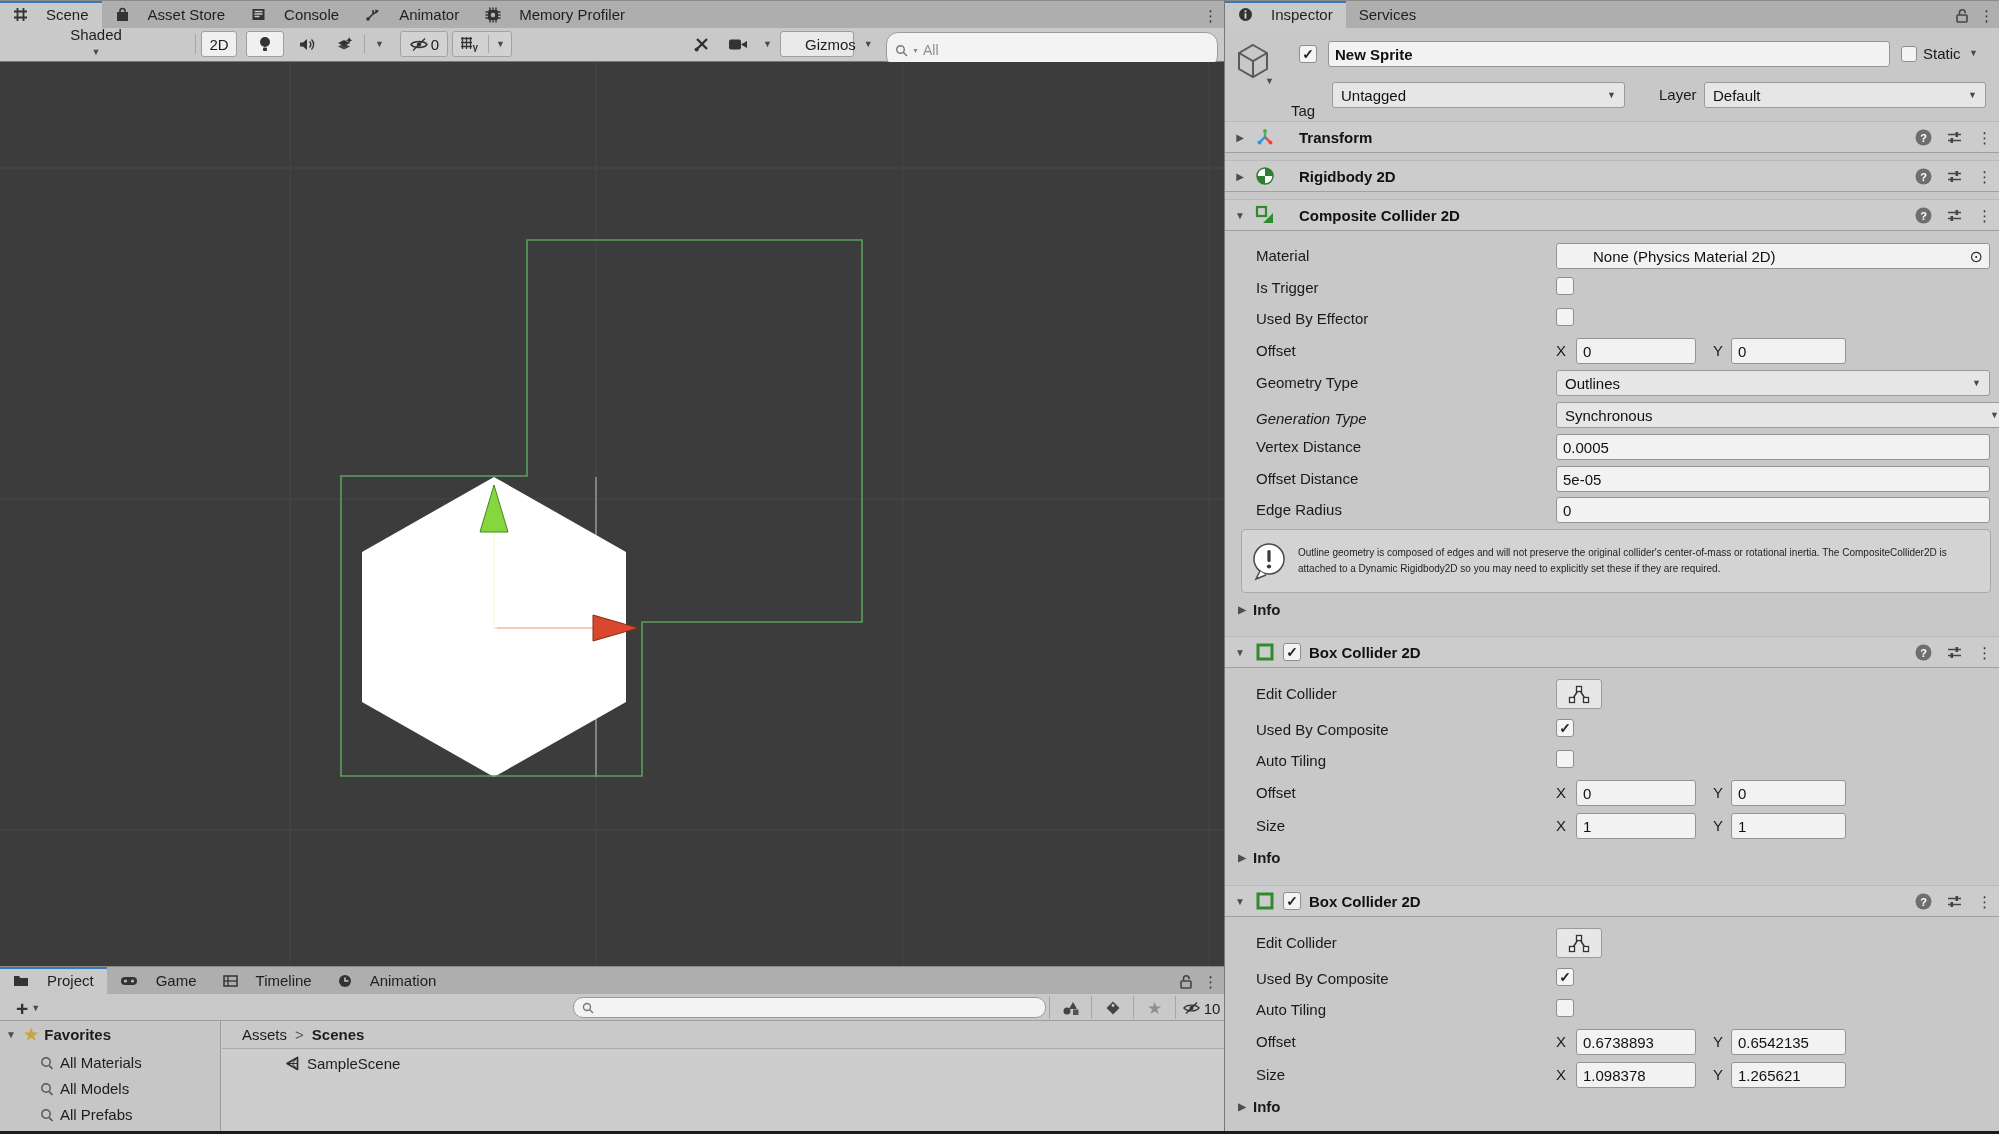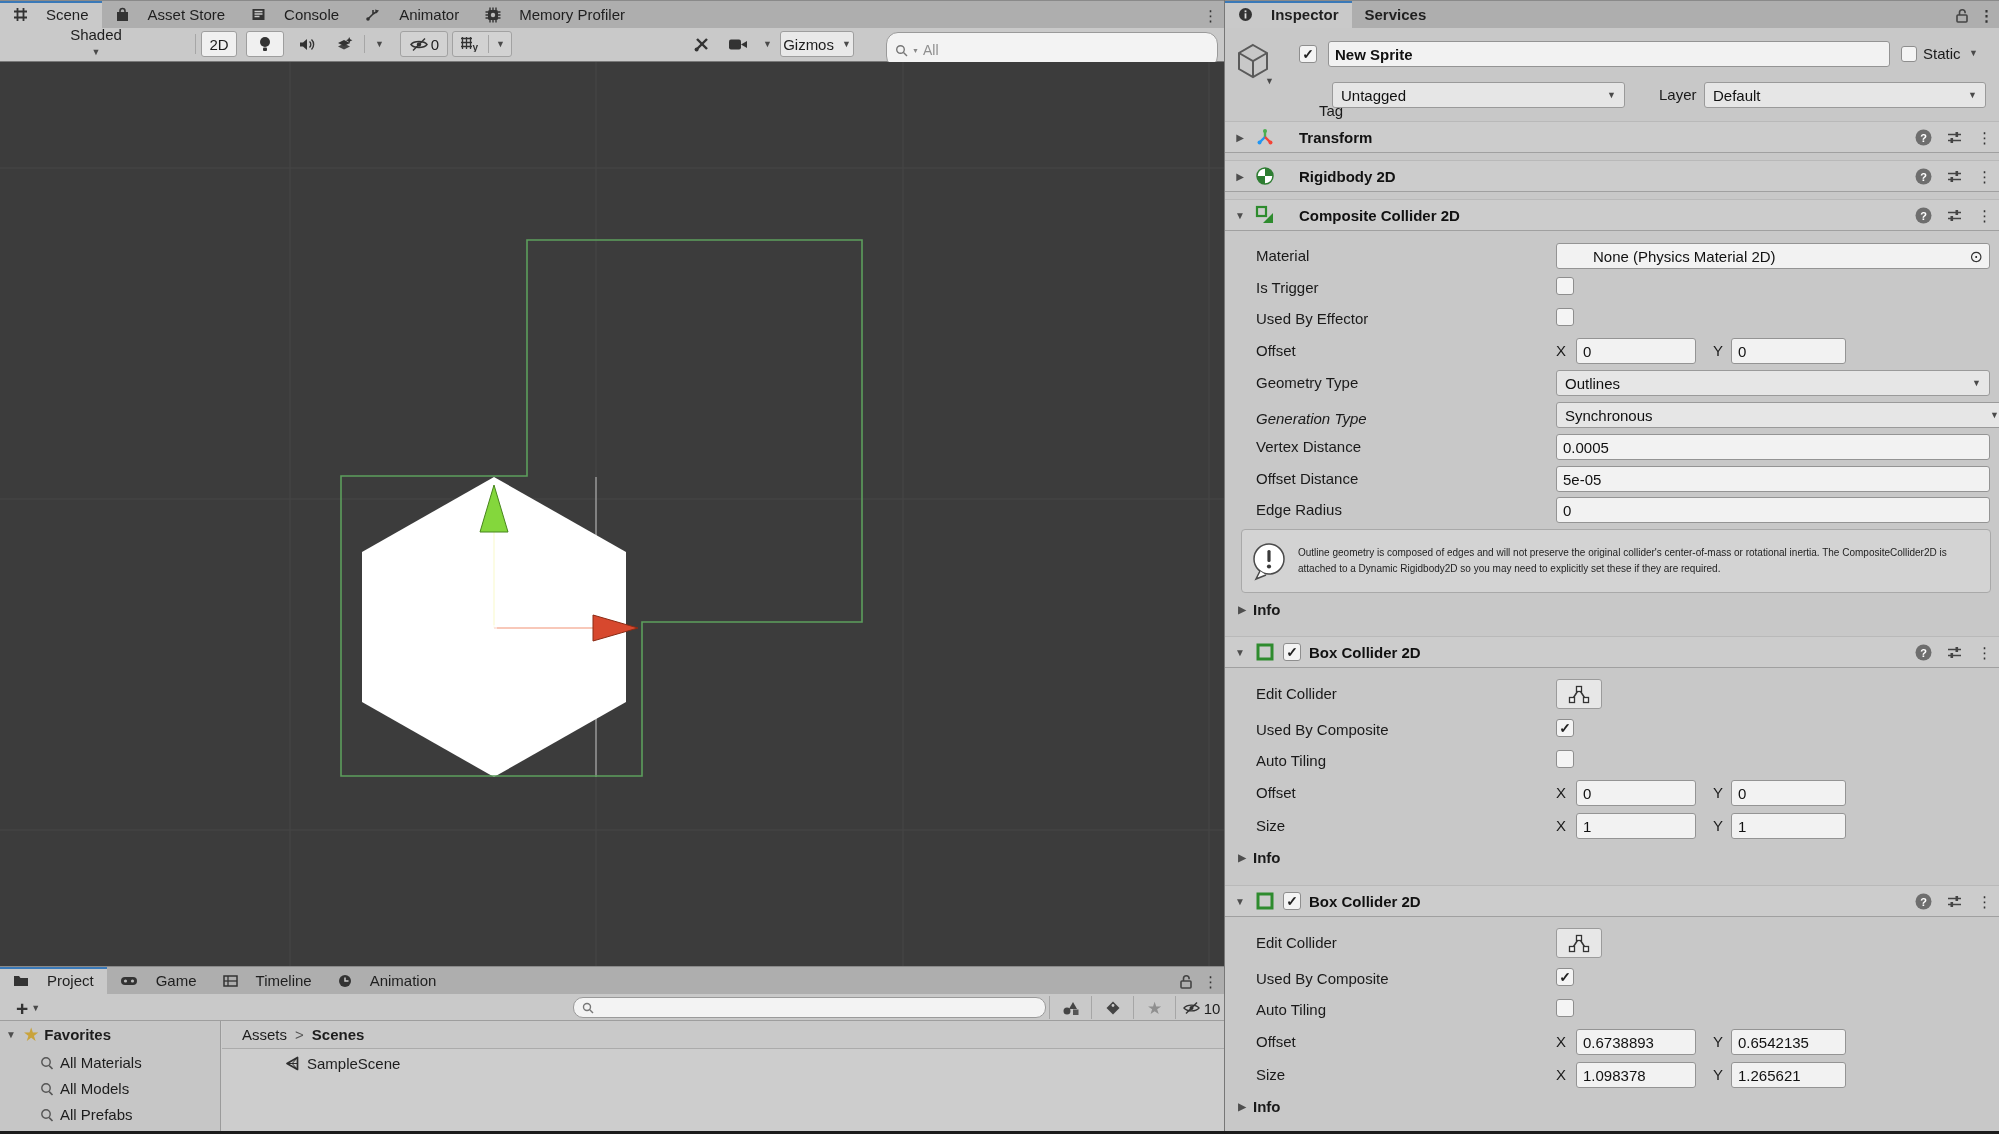--- a/index.html
+++ b/index.html
@@ -168,21 +168,21 @@
   </div>
   <div class="tbtn" style="left:724px;top:3px;width:52px;justify-content:space-between;padding:0 4px;">
     <span class="icon">
         <svg width="20" height="13">
           <rect x="1" y="1.5" width="12" height="10" rx="2" fill="#333"></rect>
           <path d="M13,6.5 l6,-3.5 v7 z" fill="#333"></path>
         </svg>
       </span>
     <span class="dd-arrow">▼</span>
   </div>
-  <div class="tbtn light" style="left:780px;top:3px;width:74px;justify-content:center;padding:0 6px;">
+  <div class="tbtn light" style="left:780px;top:3px;width:74px;justify-content:flex-start;padding:0 24px;">
     <span>Gizmos</span>
     <span style="width:1px;height:18px;background:#A6A6A6;"></span>
     <span class="dd-arrow">▼</span>
   </div>
   <div class="searchpill" style="left:886px;top:4px;width:332px;height:36px;">
     <span class="icon">
         <svg width="13" height="13">
           <circle cx="5.5" cy="5.5" r="3.8" fill="none" stroke="#777" stroke-width="1.4"></circle>
           <line x1="8.5" y1="8.5" x2="12" y2="12" stroke="#777" stroke-width="1.4"></line>
         </svg>
@@ -370,21 +370,21 @@
             <path d="M13.5,8.5 L3,8.5 M13.5,2.5 L8.2,8.5 L13.5,14.5" stroke="#2e2e2e" stroke-width="1" fill="none"></path>
           </svg>
         </span>
       <span>SampleScene</span>
     </div>
   </div>
 </div>
 
 <div id="inspector">
 
-  <div class="tabbar" style="left:0;top:0;width:775px;height:28px;font-weight:bold;">
+  <div class="tabbar" style="left:0;top:0;width:775px;height:28px;">
     <div class="tab active">
       <span class="icon">
           <svg width="15" height="15">
             <circle cx="7.5" cy="7.5" r="6.5" fill="#333"></circle>
             <rect x="6.6" y="6.3" width="1.8" height="5.2" fill="#ddd"></rect>
             <rect x="6.6" y="3.4" width="1.8" height="1.8" fill="#ddd"></rect>
           </svg>
         </span>
       <span>Inspector</span>
     </div>
@@ -415,21 +415,21 @@
     <span class="checkbox" style="left:74px;top:17px;">
         <span>✓</span>
       </span>
     <div class="field" style="left:103px;top:13px;width:562px;font-weight:bold;">
       <span>New Sprite</span>
     </div>
     <span class="checkbox" style="left:676px;top:18px;width:16px;height:16px;"></span>
     <span class="lbl" style="left:698px;top:13px;">Static</span>
     <span class="abs dd-arrow" style="left:744px;top:20px;">▼</span>
 
-    <span class="lbl" style="left:66px;top:70px;margin-left:28px;">Tag</span>
+    <span class="lbl" style="left:66px;top:70px;">Tag</span>
     <div class="dropdown" style="left:107px;top:54px;width:293px;">
       <span>Untagged</span>
       <span class="dd-arrow">▼</span>
     </div>
     <span class="lbl" style="left:434px;top:54px;">Layer</span>
     <div class="dropdown" style="left:479px;top:54px;width:282px;">
       <span>Default</span>
       <span class="dd-arrow">▼</span>
     </div>
   </div>

